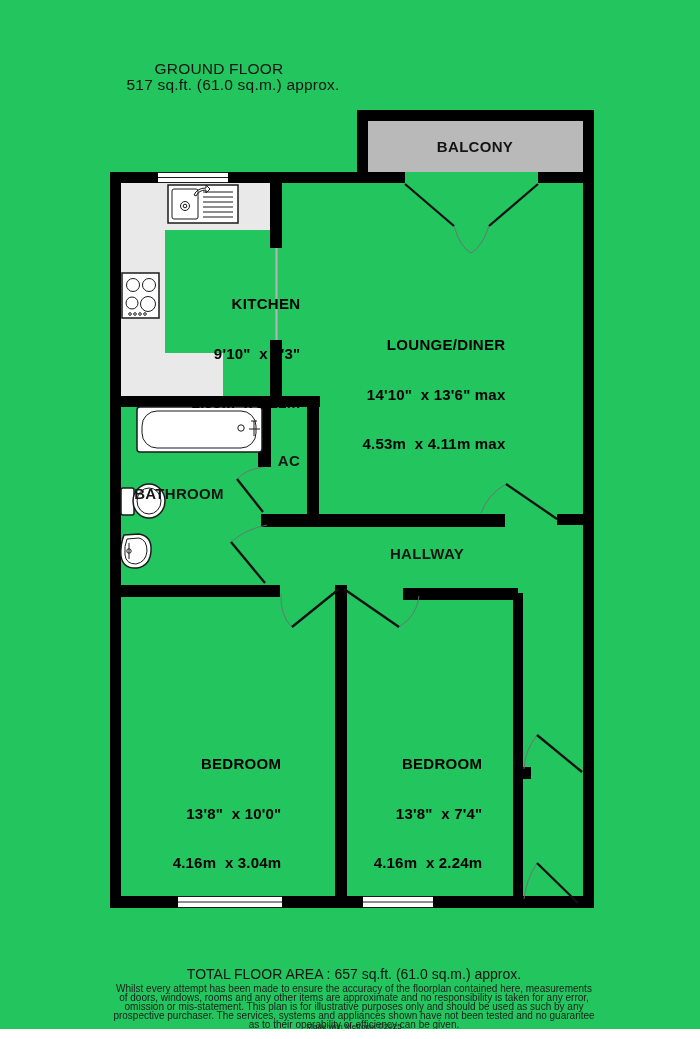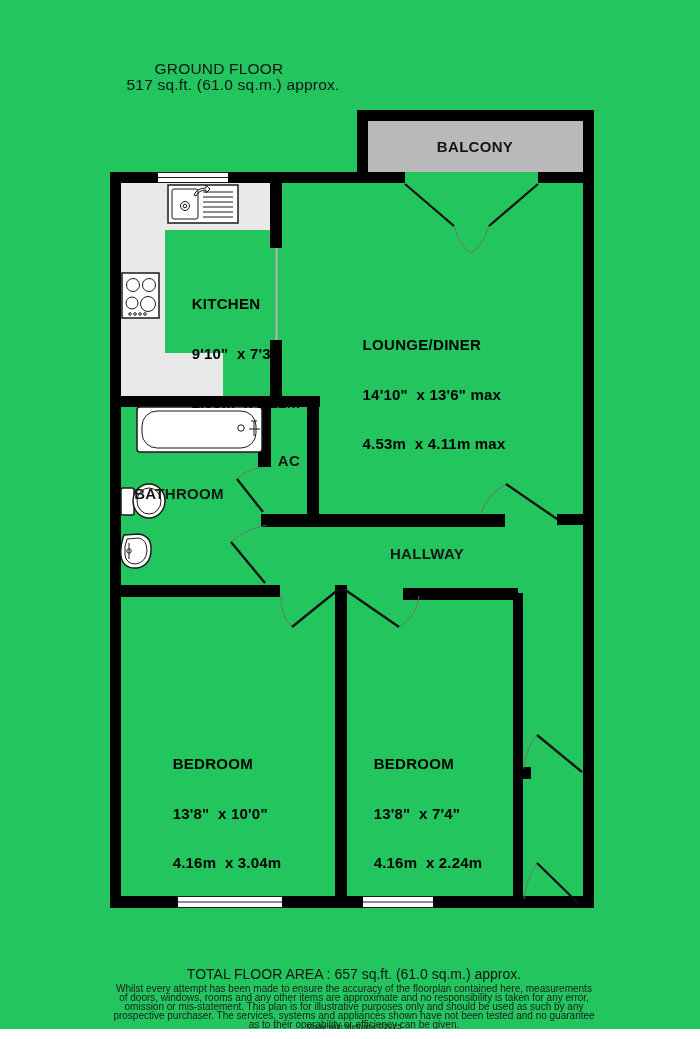--- a/index.html
+++ b/index.html
@@ -4,21 +4,21 @@
 <style>
   html,body{margin:0;padding:0;background:#ffffff;}
   .canvas{position:relative;width:700px;height:1029px;background:#22c55e;overflow:hidden;
           font-family:"Liberation Sans",sans-serif;}
   .plan-svg{position:absolute;left:0;top:0;}
 
   .txt{position:absolute;transform:translateX(-50%);color:#141414;white-space:pre;text-align:center;}
   .title-line{font-size:15.5px;font-weight:400;letter-spacing:.2px;}
   .room-name{font-size:15px;font-weight:700;letter-spacing:.3px;}
   .room-dim{font-size:15px;font-weight:700;letter-spacing:.2px;}
-  .room-block{position:absolute;transform:translateX(-50%);text-align:left;line-height:16.5px;white-space:pre;}
+  .room-block{position:absolute;transform:translateX(-50%);text-align:right;line-height:16.5px;white-space:pre;}
   .footer-total{font-size:14px;font-weight:400;}
   .footer-disc{font-size:10px;line-height:9px;white-space:pre-line;color:#1c1c1c;}
   .footer-made{font-size:8px;color:#1c1c1c;}
 
   .wallfill{stroke:none;}
   .winline{stroke:#1b1b1b;stroke-width:1;}
   .leaf{stroke:#111;stroke-width:2.3;fill:none;}
   .arc{fill:none;stroke-width:0.9;}
   .fx{fill:#ffffff;stroke:#1b1b1b;stroke-width:1.5;}
   .fxthin{fill:none;stroke:#1b1b1b;stroke-width:1;}

